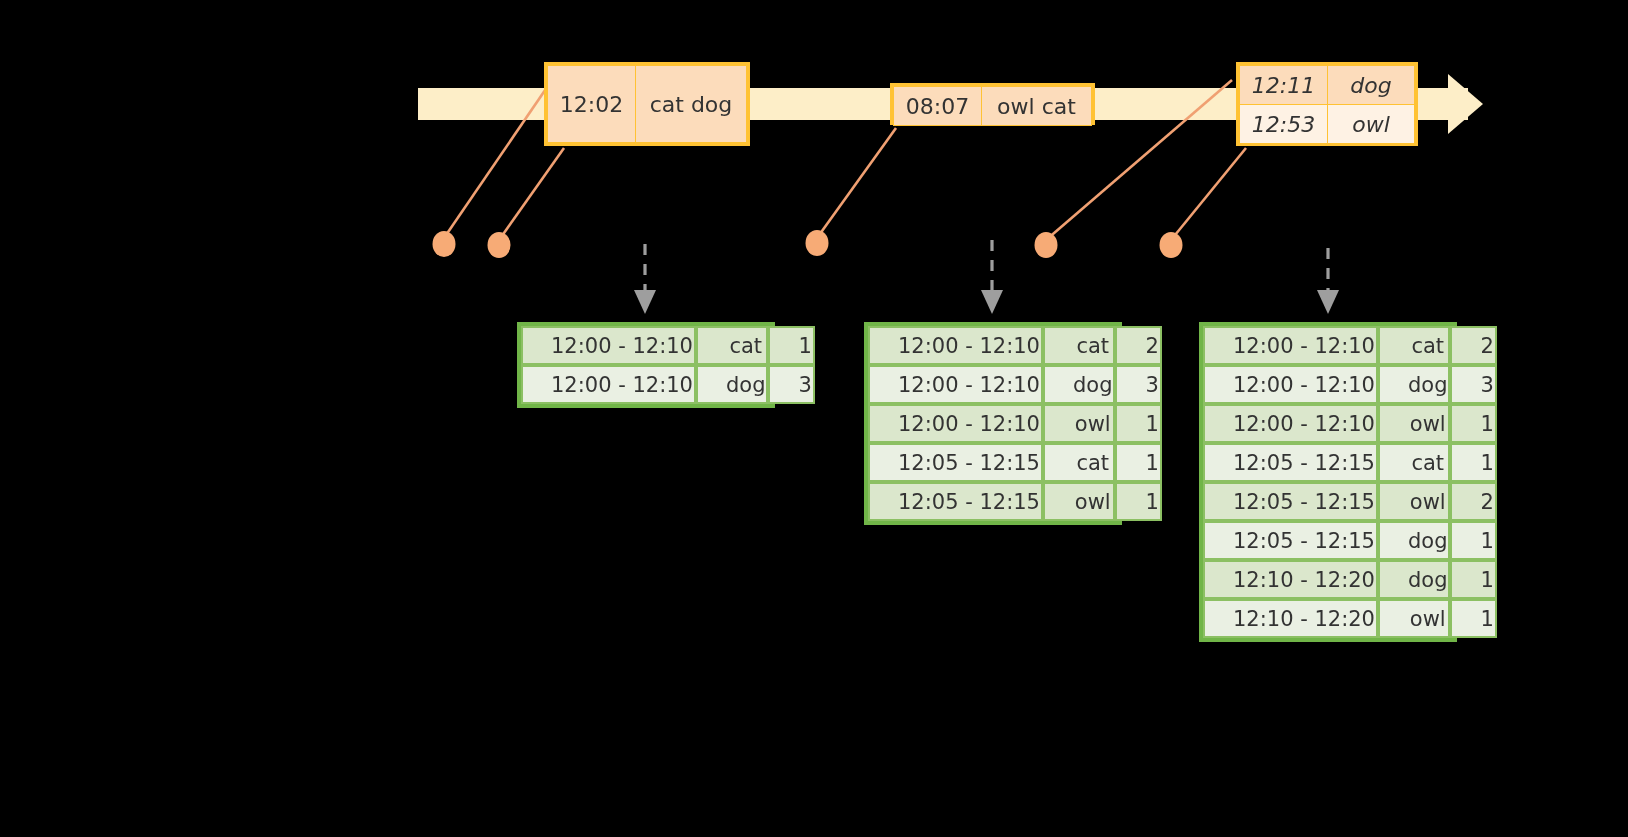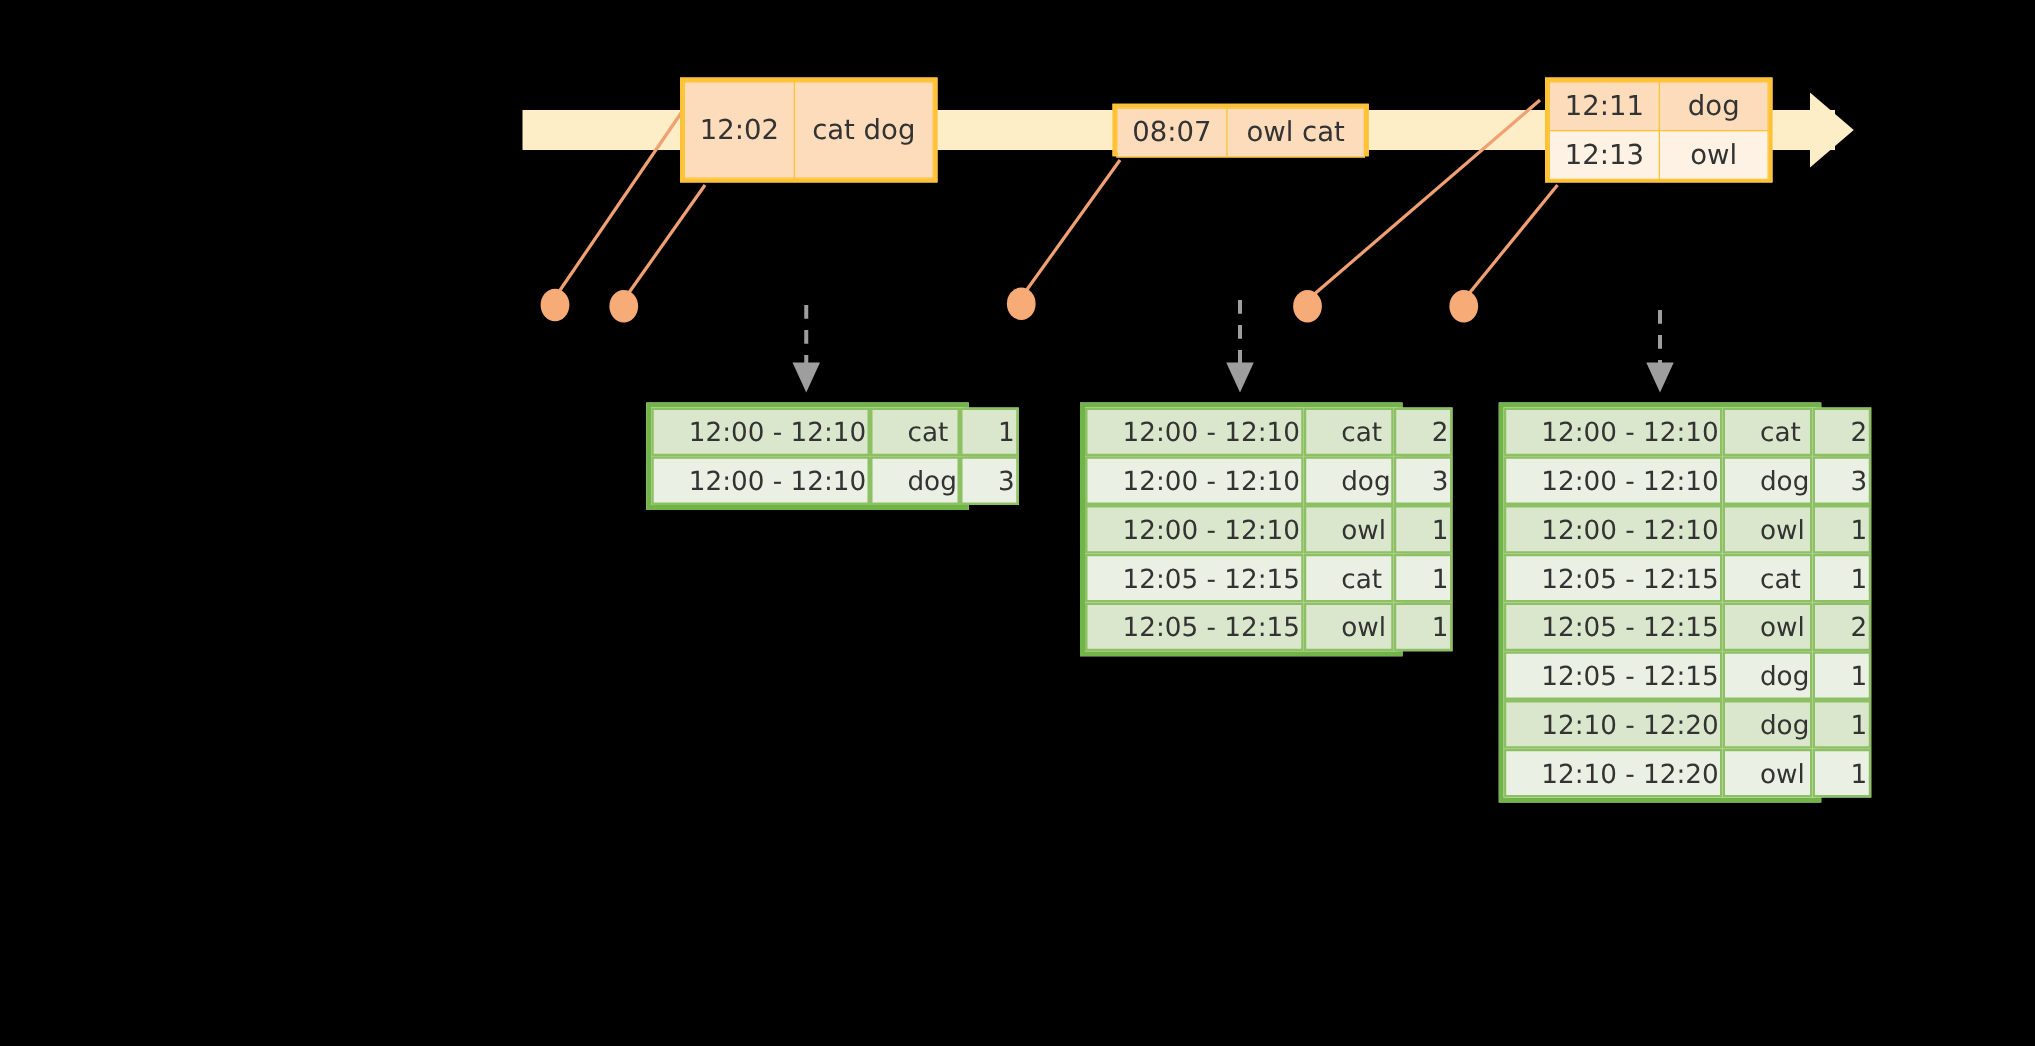--- a/index.html
+++ b/index.html
@@ -51,32 +51,33 @@
     font-family: "DejaVu Sans", sans-serif;
     padding: 0 10px;
     white-space: nowrap;
   }
   .evt tr.r1 td { background: #fcdcbb; height: 39px; }
   .evt tr.r2 td { background: #fef2e4; height: 39px; }
   .evt td.time { width: 88px; }
 
   #evt-a { left: 520px; top: 62px; width: 206px; height: 84px; }
   #evt-b { left: 866px; top: 83px; width: 205px; height: 42px; }
-  #evt-c { left: 1212px; top: 62px; width: 182px; height: 84px; }
+  #evt-c { left: 1212px; top: 62px; width: 182px; height: 84px; font-style: italic; }
 
   
   .res {
     position: absolute;
     border: 4px solid #71b548;
     background: #ffffff;
   }
   .res table { border-collapse: separate; border-spacing: 0; width: 100%; }
   .res td {
     font-size: 21px;
     color: #333333;
+    text-align: center;
     height: 39px;
     border: 2px solid #8cc063;
     font-family: "DejaVu Sans", sans-serif;
     white-space: nowrap;
     padding-left: 28px;
   }
   .res tr.odd td  { background: #dbe7cc; }
   .res tr.even td { background: #eaf0e3; }
   .res td.range { width: 150px; }
   .res td.word  { width: 58px; }
@@ -146,21 +147,21 @@
   </div>
 
   <div class="evt" id="evt-c">
     <table>
       <tbody>
           <tr class="r1">
         <td class="time">12:11</td>
         <td class="words">dog</td>
       </tr>
       <tr class="r2">
-        <td class="time">12:13</td>
+        <td class="time">12:53</td>
         <td class="words">owl</td>
       </tr>
     </tbody>
       </table>
   </div>
 
   <div class="res" id="res-1">
     <table>
         <tbody>
           <tr class="odd">

